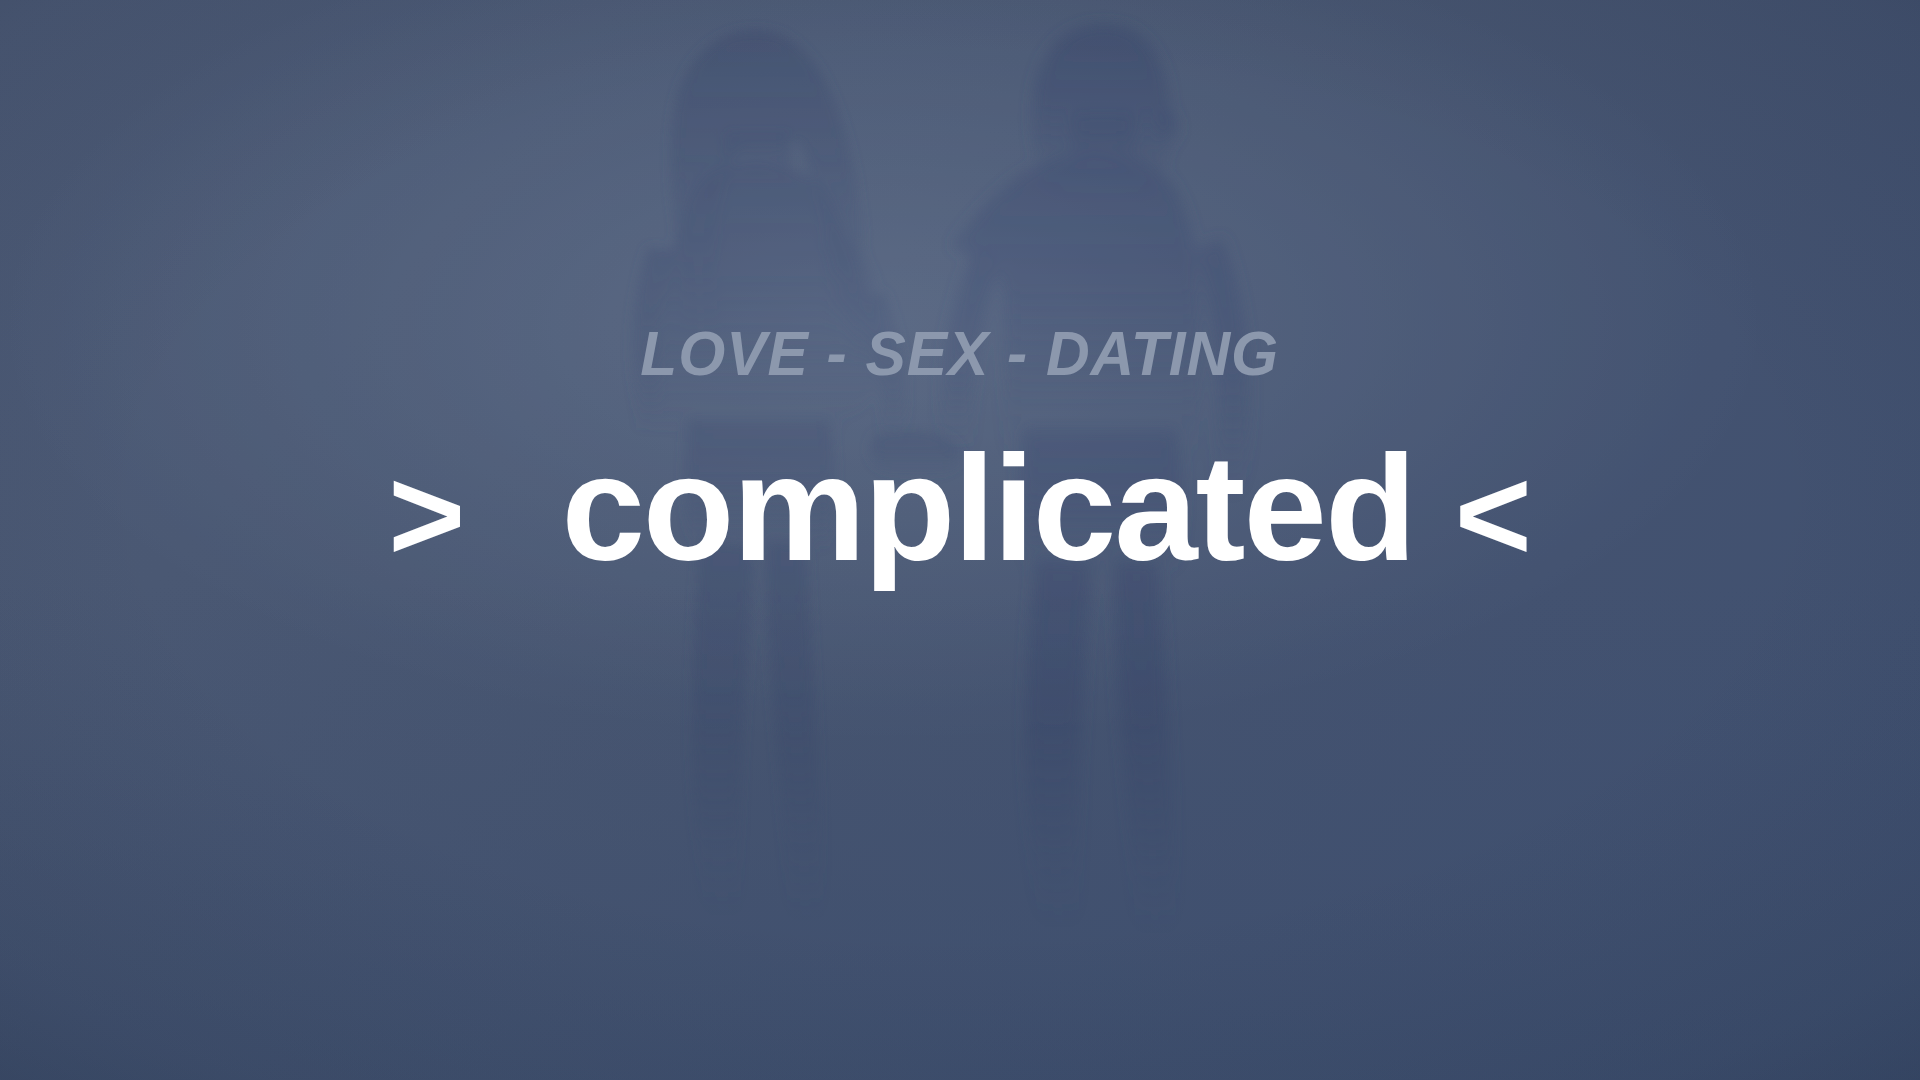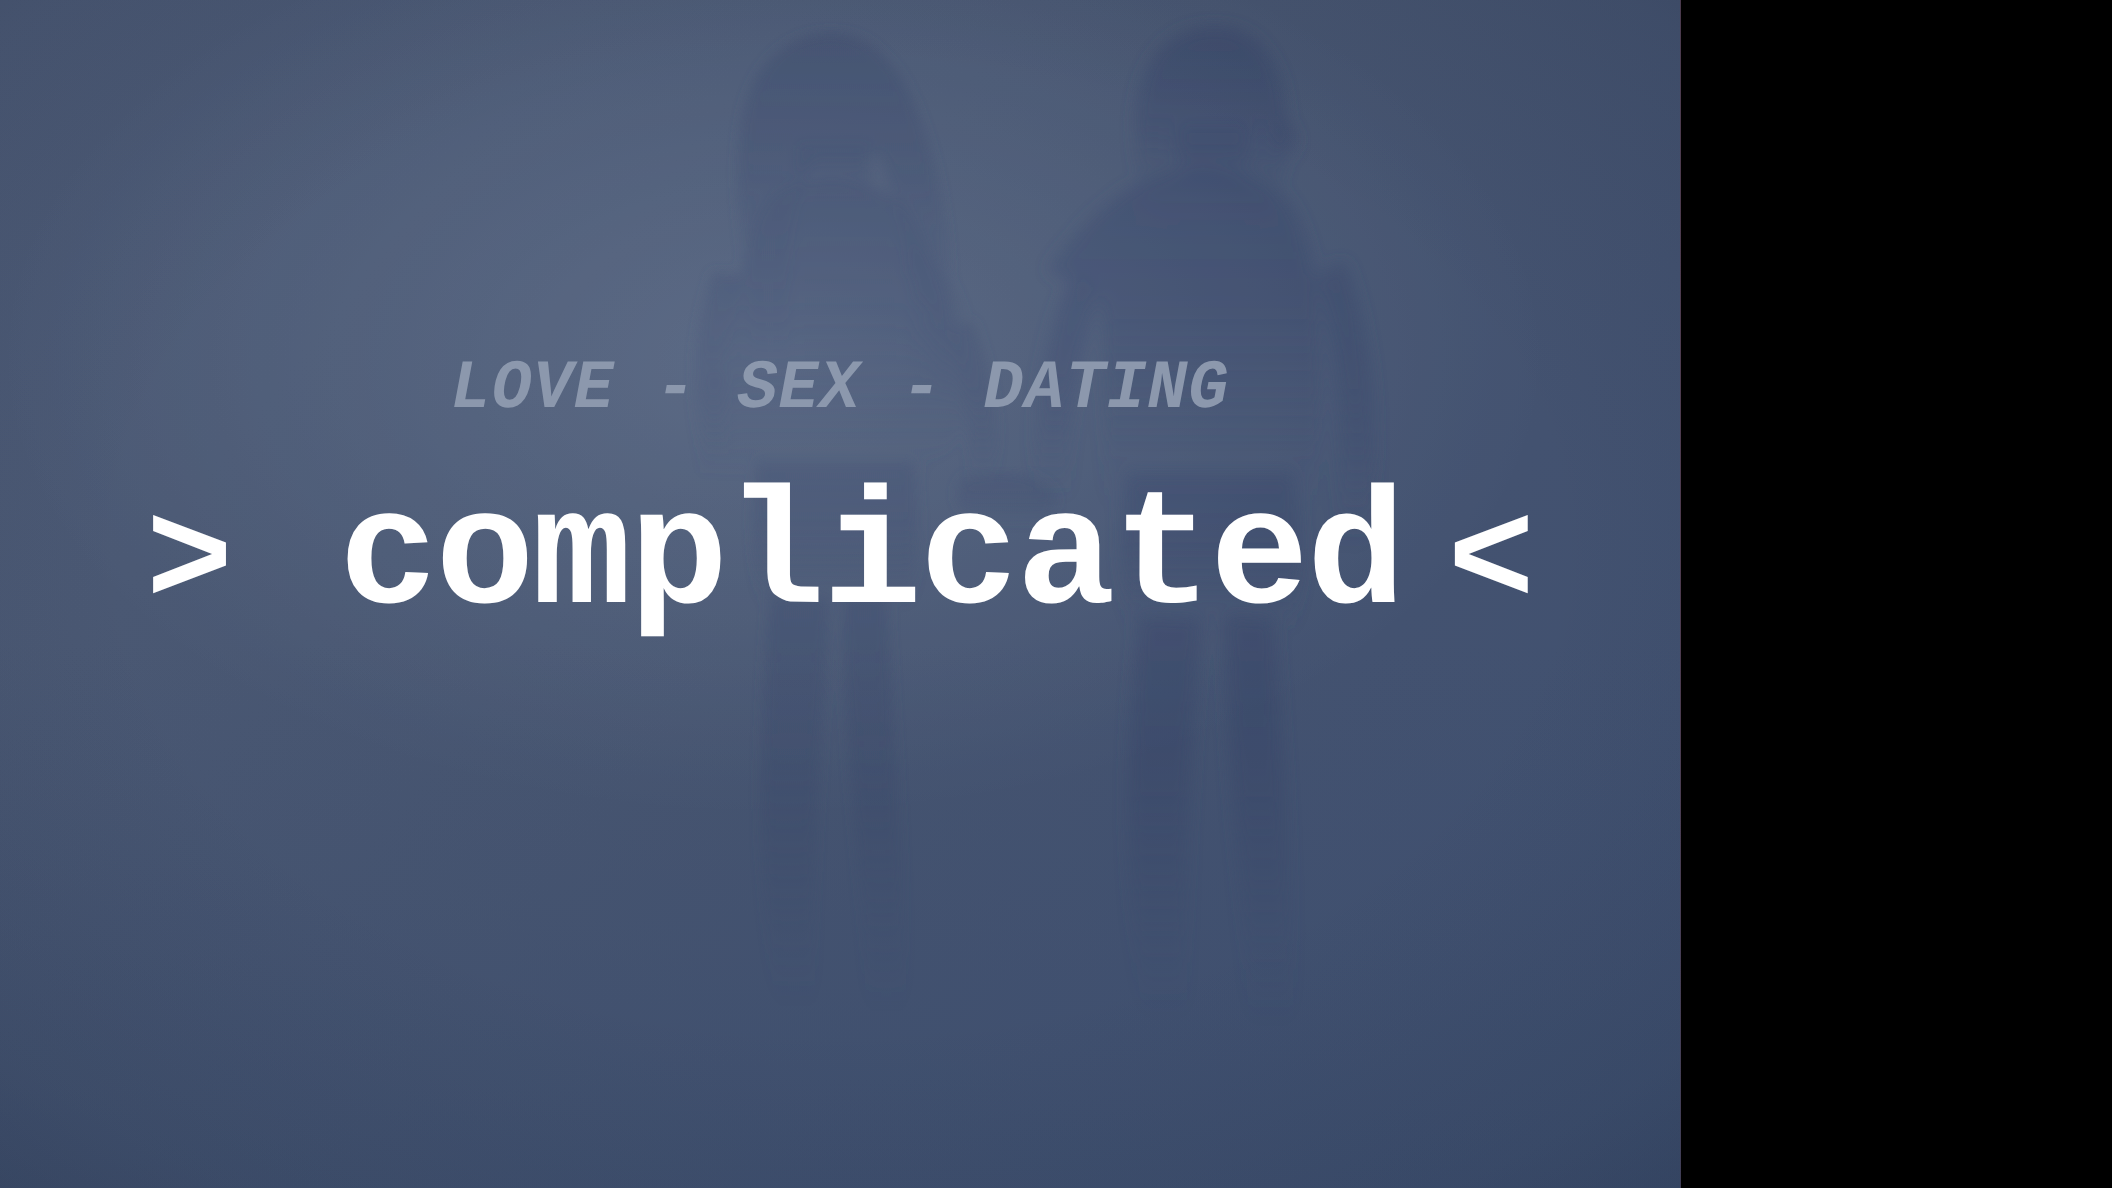--- a/index.html
+++ b/index.html
@@ -2,25 +2,25 @@
 <html><head>
 <meta charset="utf-8">
 <style>
   html, body {
     margin: 0;
     padding: 0;
     background: #000;
   }
   #stage {
     position: relative;
-    width: 1528px;
+    width: 1920px;
     height: 1080px;
     overflow: hidden;
-    font-family: Liberation Mono, monospace;
-    background: #7f1d1d;
+    font-family: Liberation Sans, sans-serif;
+    background: #0c4a6e;
   }
 
   
   .bg-base {
     position: absolute;
     inset: 0;
     background:
       linear-gradient(128deg,
         #4c5a76 0%,
         #4a5873 22%,

